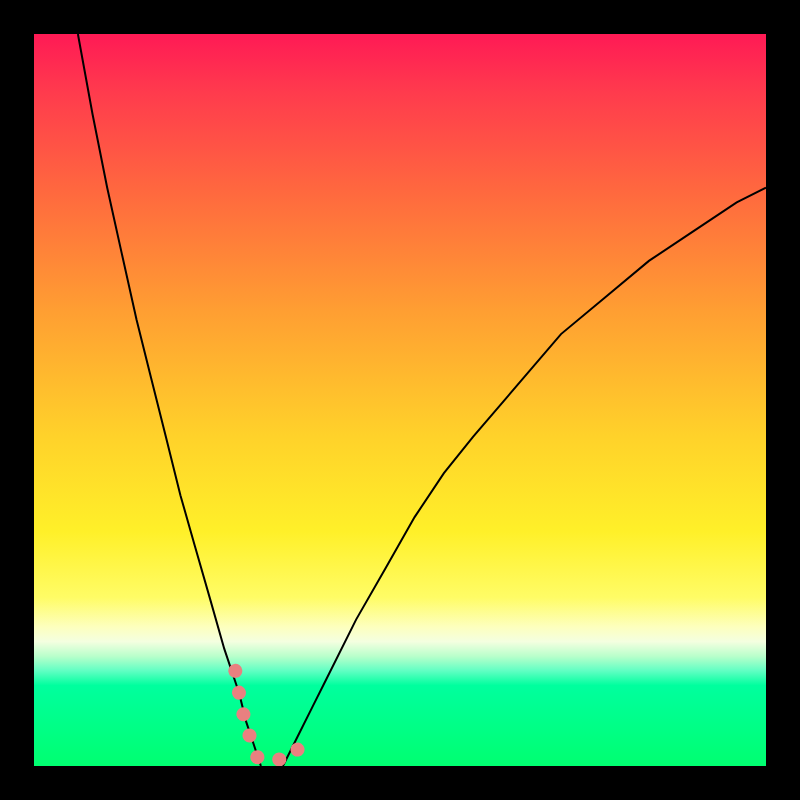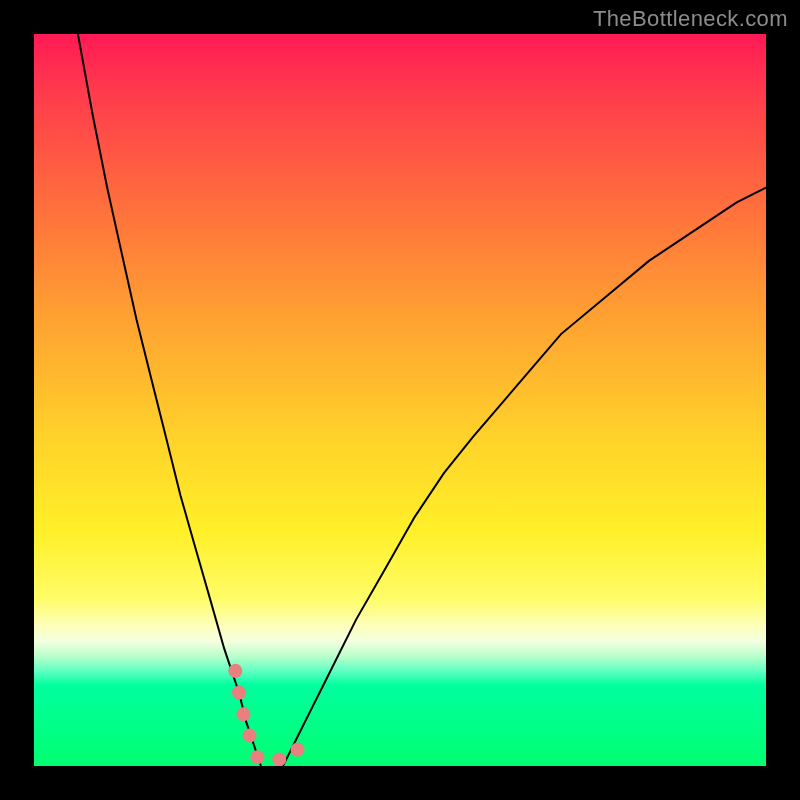--- a/index.html
+++ b/index.html
@@ -55,21 +55,20 @@
     left: 0;
     top: 0;
     width: 732px;
     height: 732px;
   }
 </style>
 </head>
 <body>
 
 <div class="outer">
-  <div class="watermark">TheBottleneck.com</div>
 
   <div class="plot">
     <svg class="curves" viewBox="0 0 732 732" preserveAspectRatio="none">
       <path fill="none" stroke="#000" stroke-width="2" d="M43.9 0.0 L58.6 80.5 L73.2 153.7 L87.8 219.6 L102.5 285.5 L117.1 344.0 L131.8 402.6 L146.4 461.2 L161.0 512.4 L175.7 563.6 L190.3 614.9 L205.0 658.8 L212.3 688.1 L219.6 710.0 L226.9 732.0 "></path>
       <path fill="none" stroke="#000" stroke-width="2" d="M248.9 732.0 L263.5 702.7 L278.2 673.4 L292.8 644.2 L322.1 585.6 L351.4 534.4 L380.6 483.1 L409.9 439.2 L439.2 402.6 L483.1 351.4 L527.0 300.1 L571.0 263.5 L614.9 226.9 L658.8 197.6 L702.7 168.4 L732.0 153.7 "></path>
       <path fill="none" stroke="#e98080" stroke-width="14" stroke-linecap="round" stroke-dasharray="0.1 22" d="M201.3 636.8 L205.0 658.8 L208.6 677.1 L212.3 691.7 L215.9 702.7 L219.6 713.7 L223.3 721.0 "></path>
       <path fill="none" stroke="#e98080" stroke-width="14" stroke-linecap="round" stroke-dasharray="0.1 22" d="M223.3 723.2 L230.6 724.7 L237.9 725.4 L245.2 725.4 L252.5 724.7 L259.9 721.0 L267.2 710.0 "></path>
     </svg>
   </div>
 </div>

